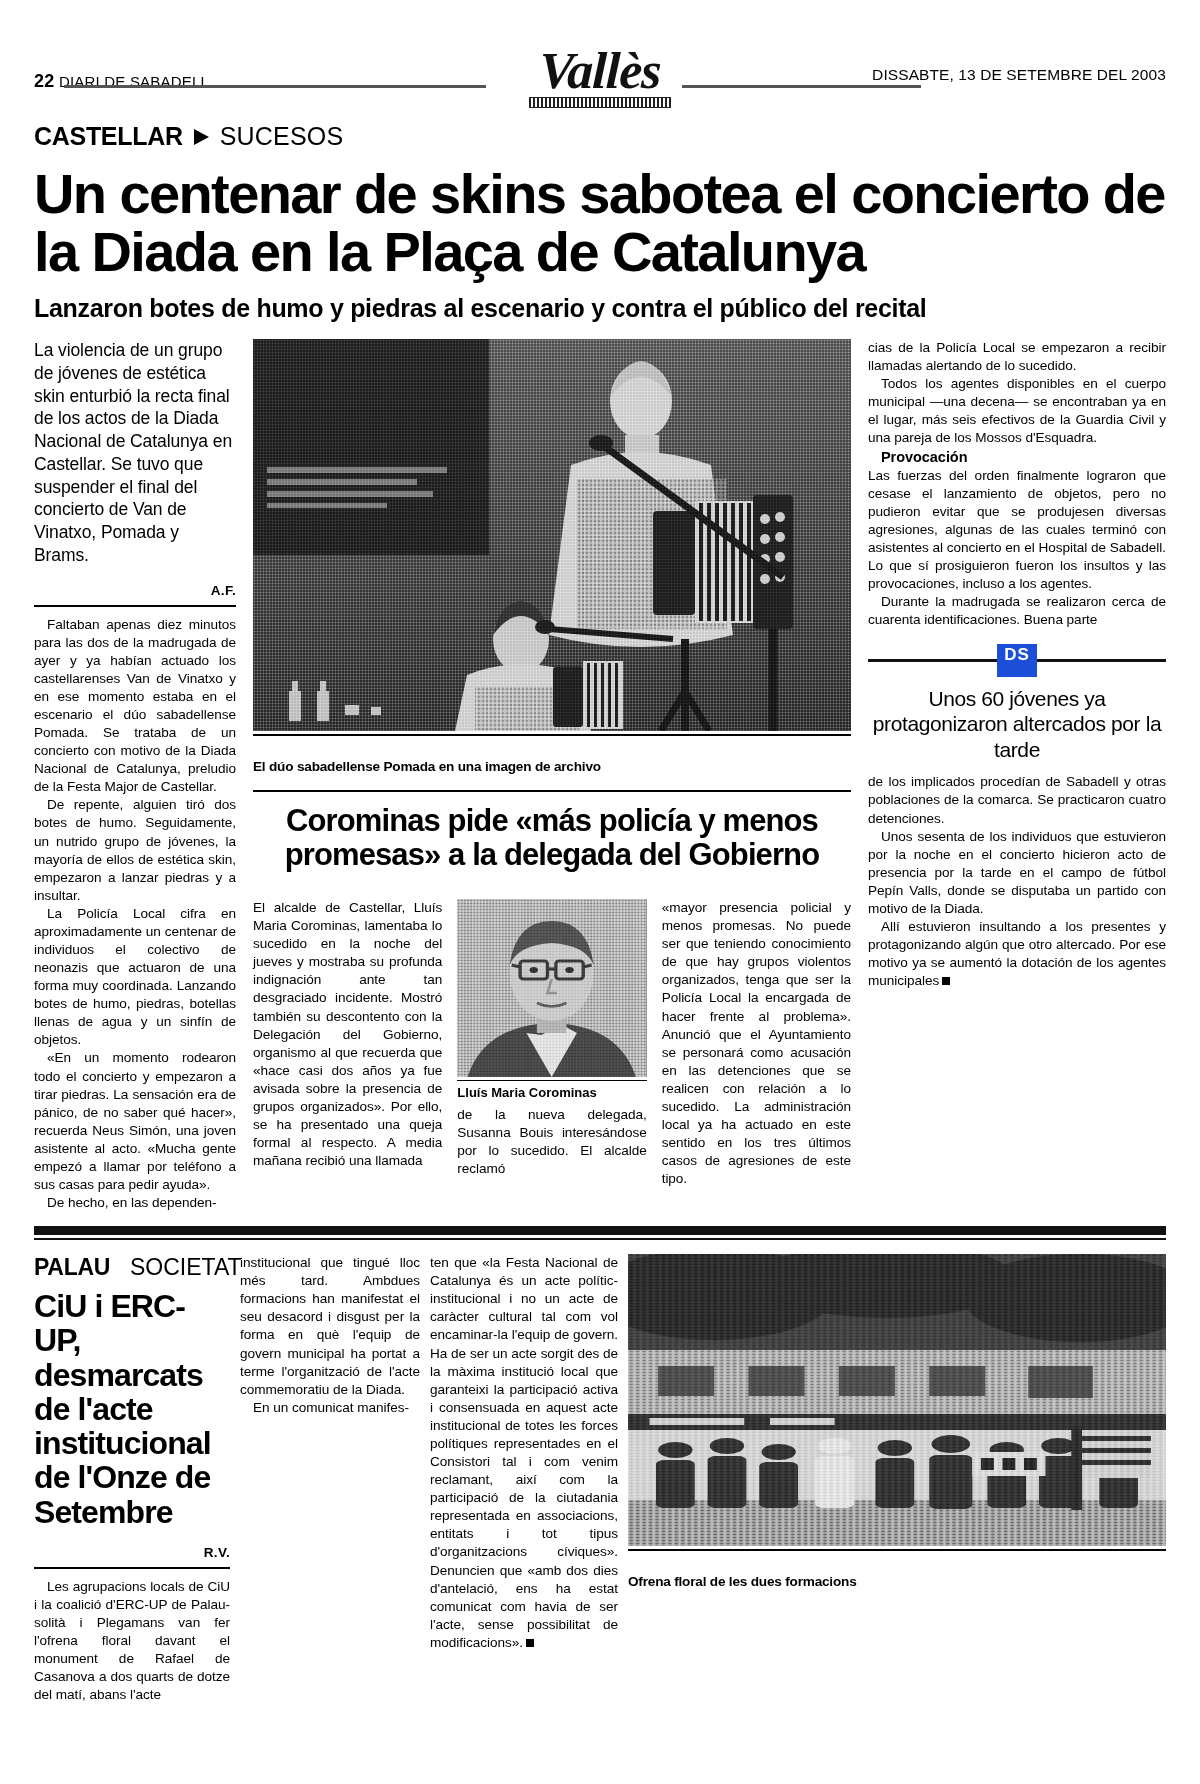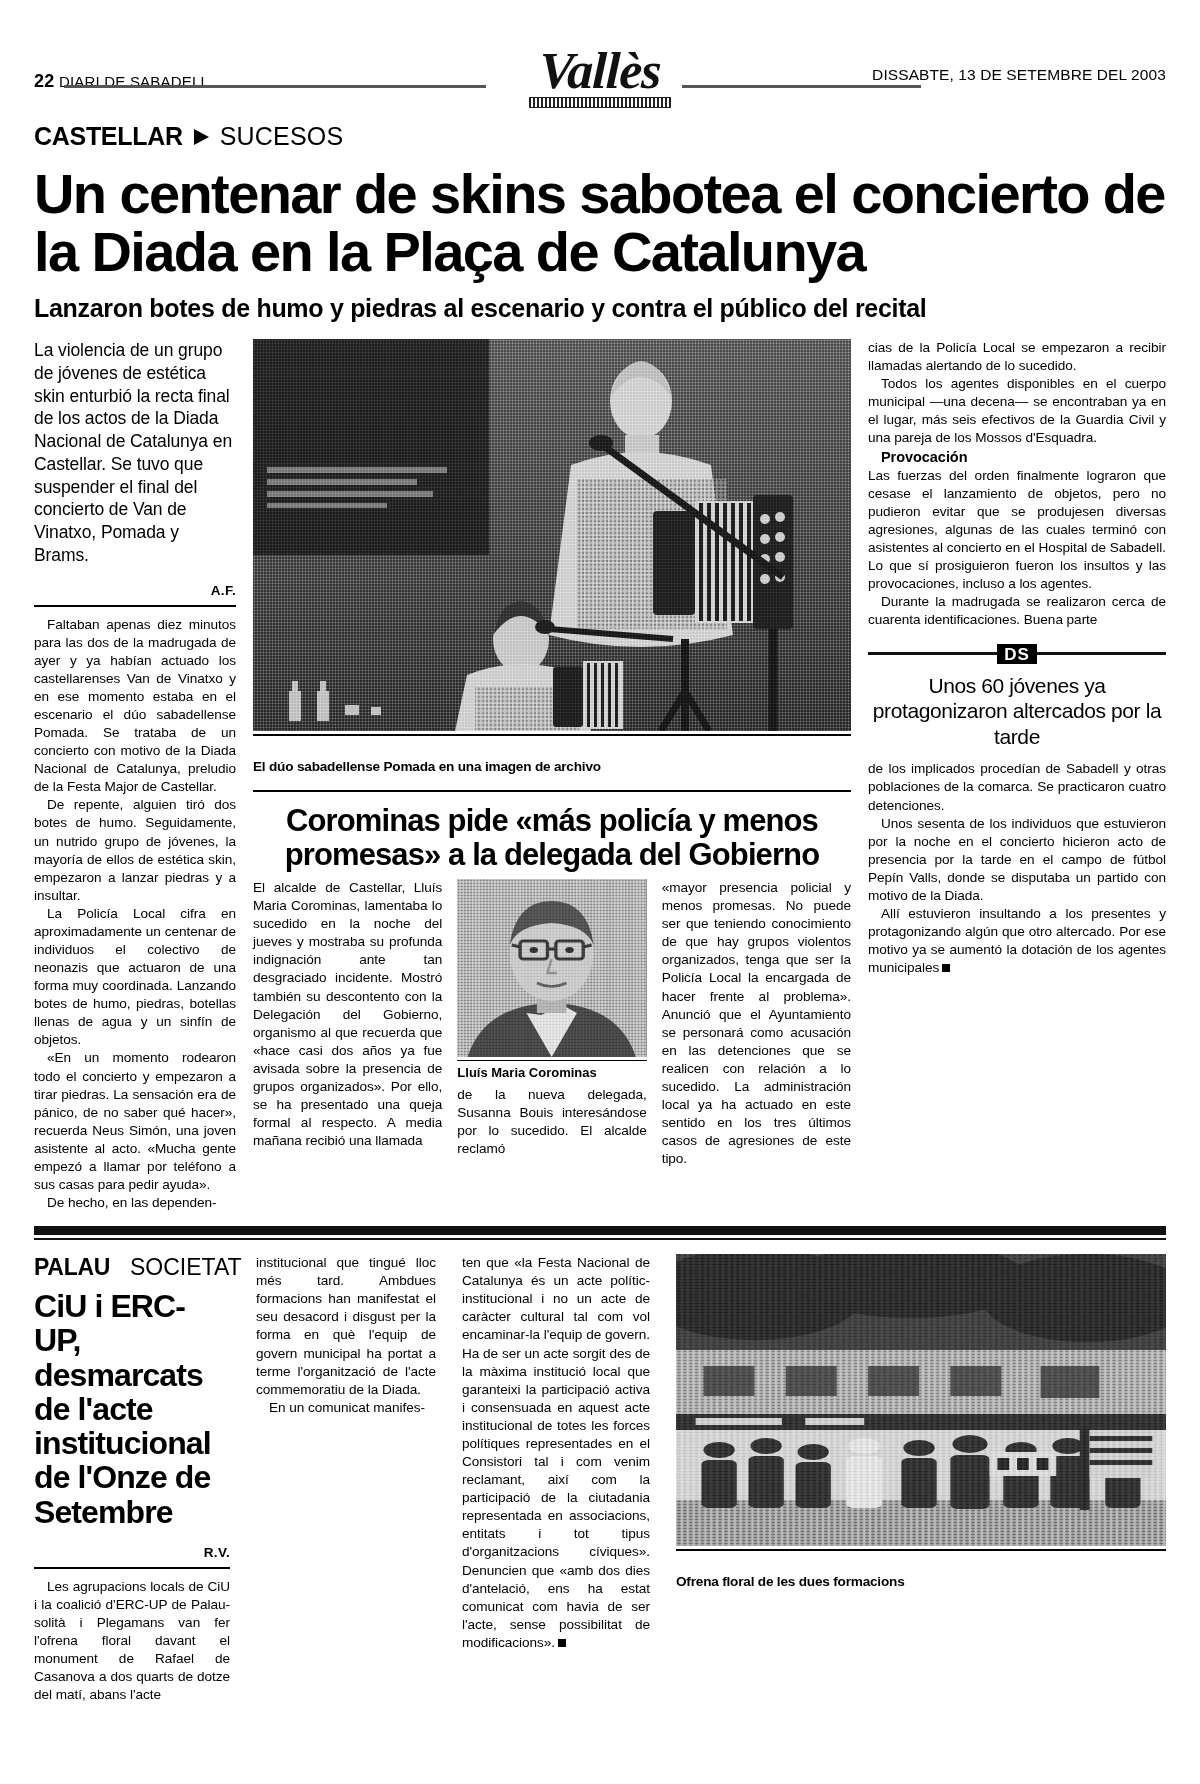--- a/index.html
+++ b/index.html
@@ -196,21 +196,21 @@
     letter-spacing: -0.2px;
   }
 
   
   .sec-story { margin-top: 16px; border-top: 2px solid #000; padding-top: 12px;}
   h2.sec-headline {
     font-size: 31px;
     line-height: 1.08;
     font-weight: bold;
     letter-spacing: -0.9px;
-    margin: 0 0 8px 0;
+    margin: 0 0 28px 0;
     text-align: center;
     padding: 0 10px;
   }
   .sec-cols {
     display: grid;
     grid-template-columns: 1fr 1fr 1fr;
     column-gap: 15px;
     align-items: start;
   }
   .portrait {
@@ -232,25 +232,25 @@
   
   .ds-box { margin-top: 14px; }
   .ds-rule-wrap {
     display: flex;
     align-items: center;
     gap: 0;
     margin-bottom: 9px;
   }
   .ds-rule { flex: 1; height: 3px; background: #111; }
   .ds-badge {
-    background: #000000;
+    background: #1d4ed8;
     color: #fff;
     font-weight: bold;
     font-size: 17px;
-    padding: 2px 7px 1px;
+    padding: 2px 7px 14px;
     letter-spacing: 1px;
     line-height: 1;
   }
   .ds-quote {
     text-align: center;
     font-size: 21px;
     line-height: 1.22;
     letter-spacing: -0.4px;
     margin-bottom: 11px;
   }
@@ -265,21 +265,21 @@
     height: 2px;
     background: #111;
     margin-top: 3px;
   }
 
   
   .palau {
     margin-top: 14px;
     display: grid;
     grid-template-columns: 196px 180px 188px 1fr;
-    column-gap: 26px;
+    column-gap: 10px;
     align-items: start;
   }
   .palau-kicker {
     display: flex;
     align-items: center;
     gap: 10px;
     font-size: 23px;
     margin-bottom: 8px;
   }
   .palau-kicker .place { font-weight: bold; letter-spacing: -0.3px; }

